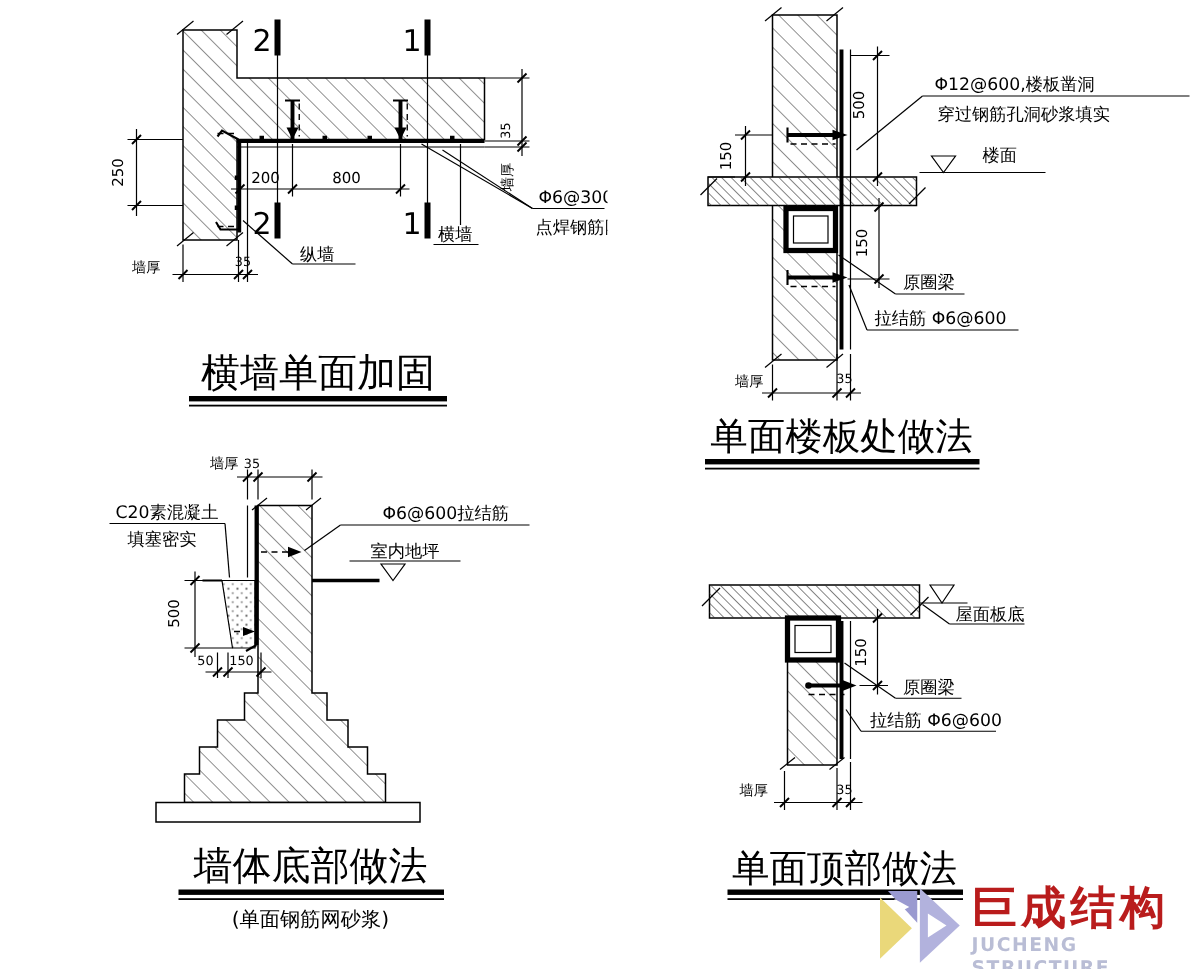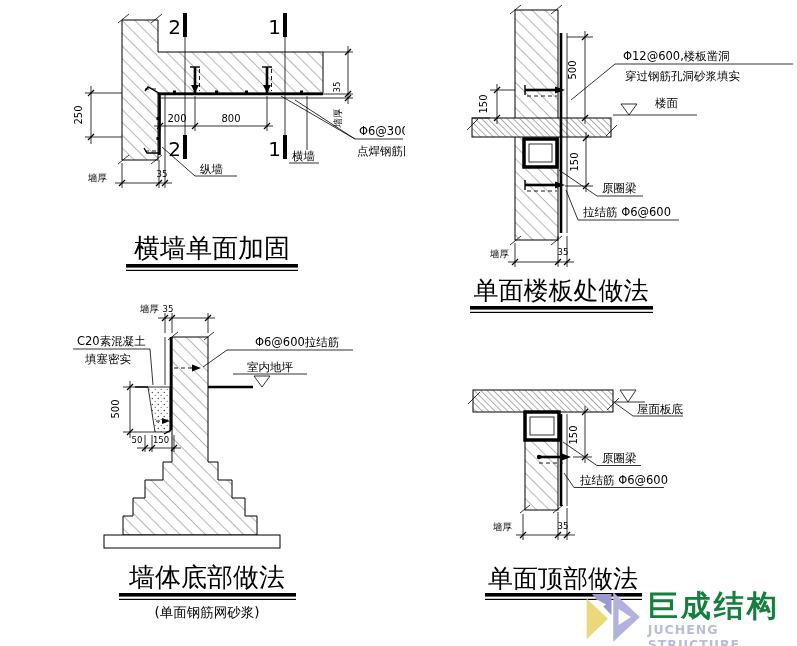--- a/index.html
+++ b/index.html
@@ -14,21 +14,21 @@
   .tick{stroke:#000;stroke-width:1.3}
   .dim{font-size:10px}
   .sm{font-size:8.5px}
   .sm2{font-size:9.5px}
   .lbl{font-size:11.5px}
   .sec{font-size:20px;font-weight:500}
   .ttl{font-size:26px}
   .ttl2{font-size:25px}
   .sub{font-size:13.5px}
   .logo{position:absolute;left:584px;top:589px;display:flex;align-items:flex-start;gap:7px;}
-  .logo-cn{font-size:30px;font-weight:bold;letter-spacing:3px;color:#15803d;line-height:1.1;}
+  .logo-cn{font-size:30px;font-weight:bold;letter-spacing:3px;color:#b91c1c;line-height:1.1;}
   .logo-en{font-size:12.5px;font-weight:bold;letter-spacing:1px;color:#b9bdd5;margin-top:0px;}
 </style>
 </head>
 <body>
 
 <div id="canvas">
 
 <svg class="panel" style="left:55px;top:5px" width="350" height="275" viewBox="0 0 350 275">
   <defs>
     <pattern id="h1" patternUnits="userSpaceOnUse" width="9" height="9" patternTransform="rotate(-45)">

